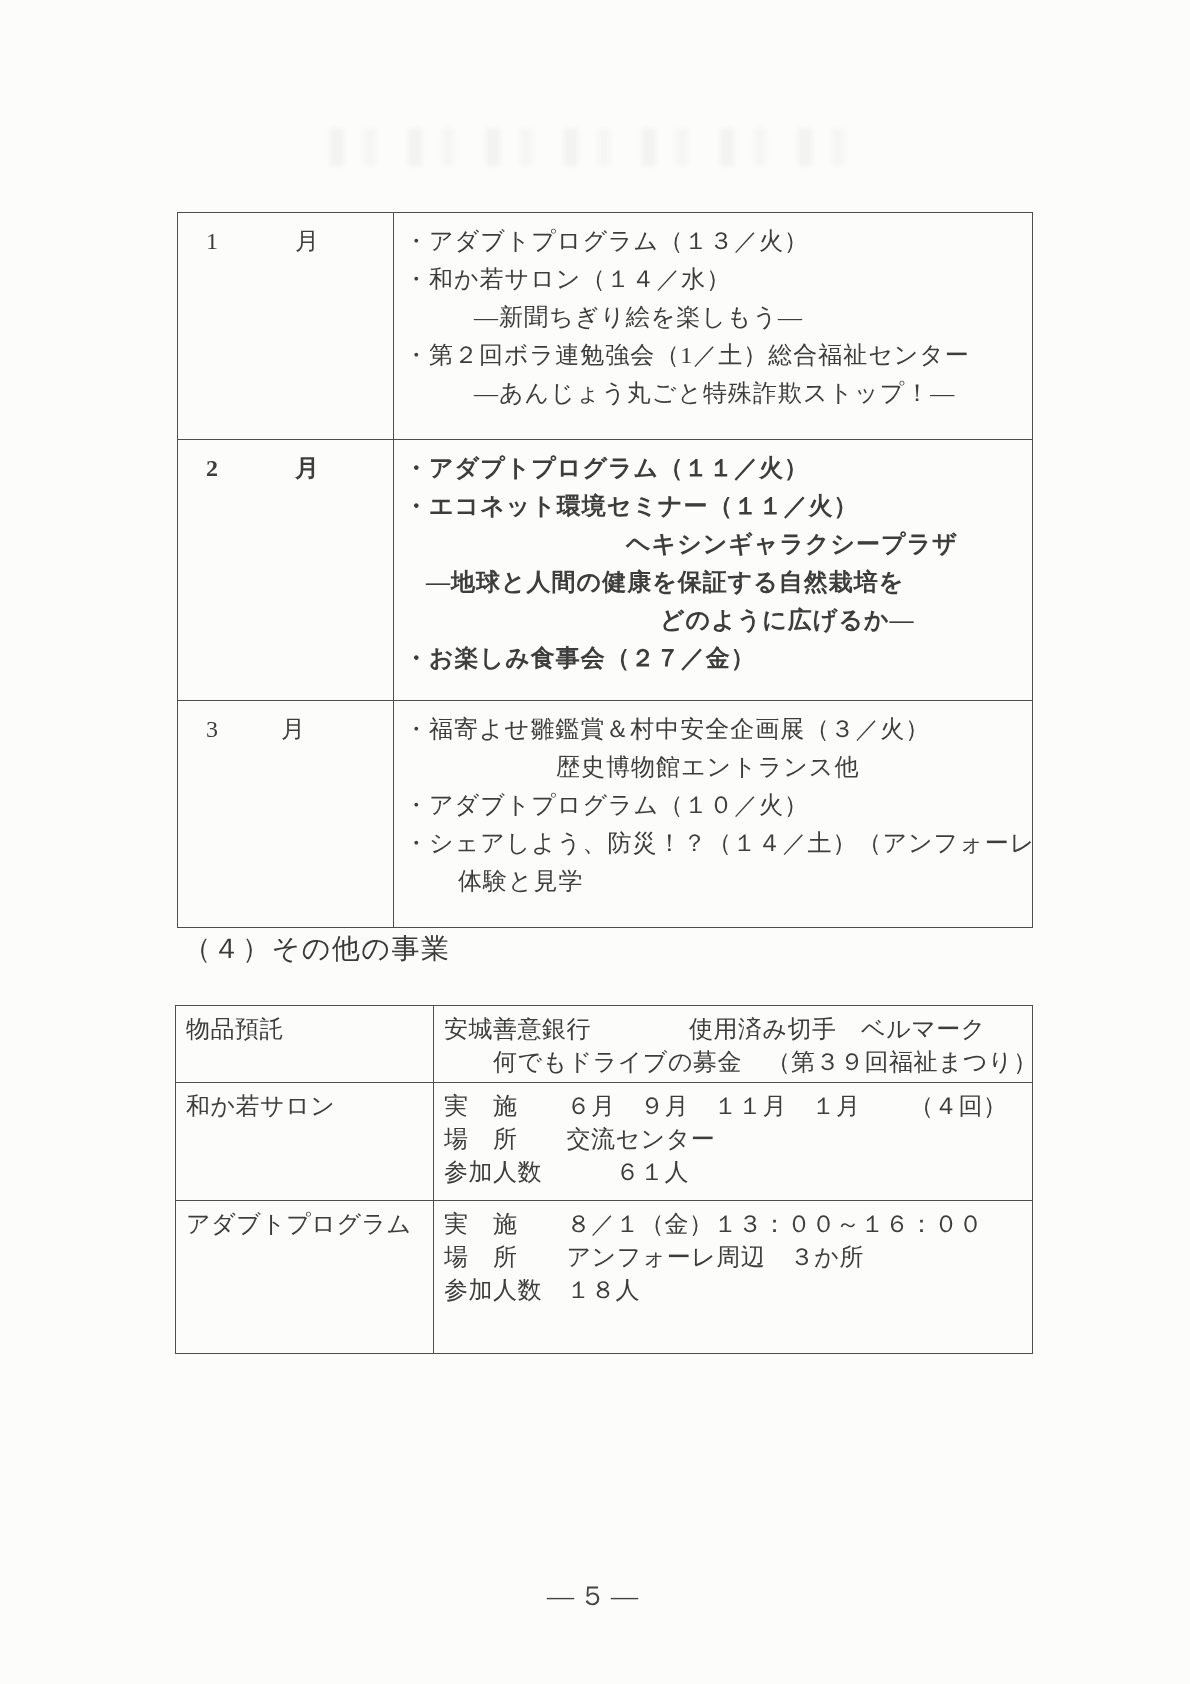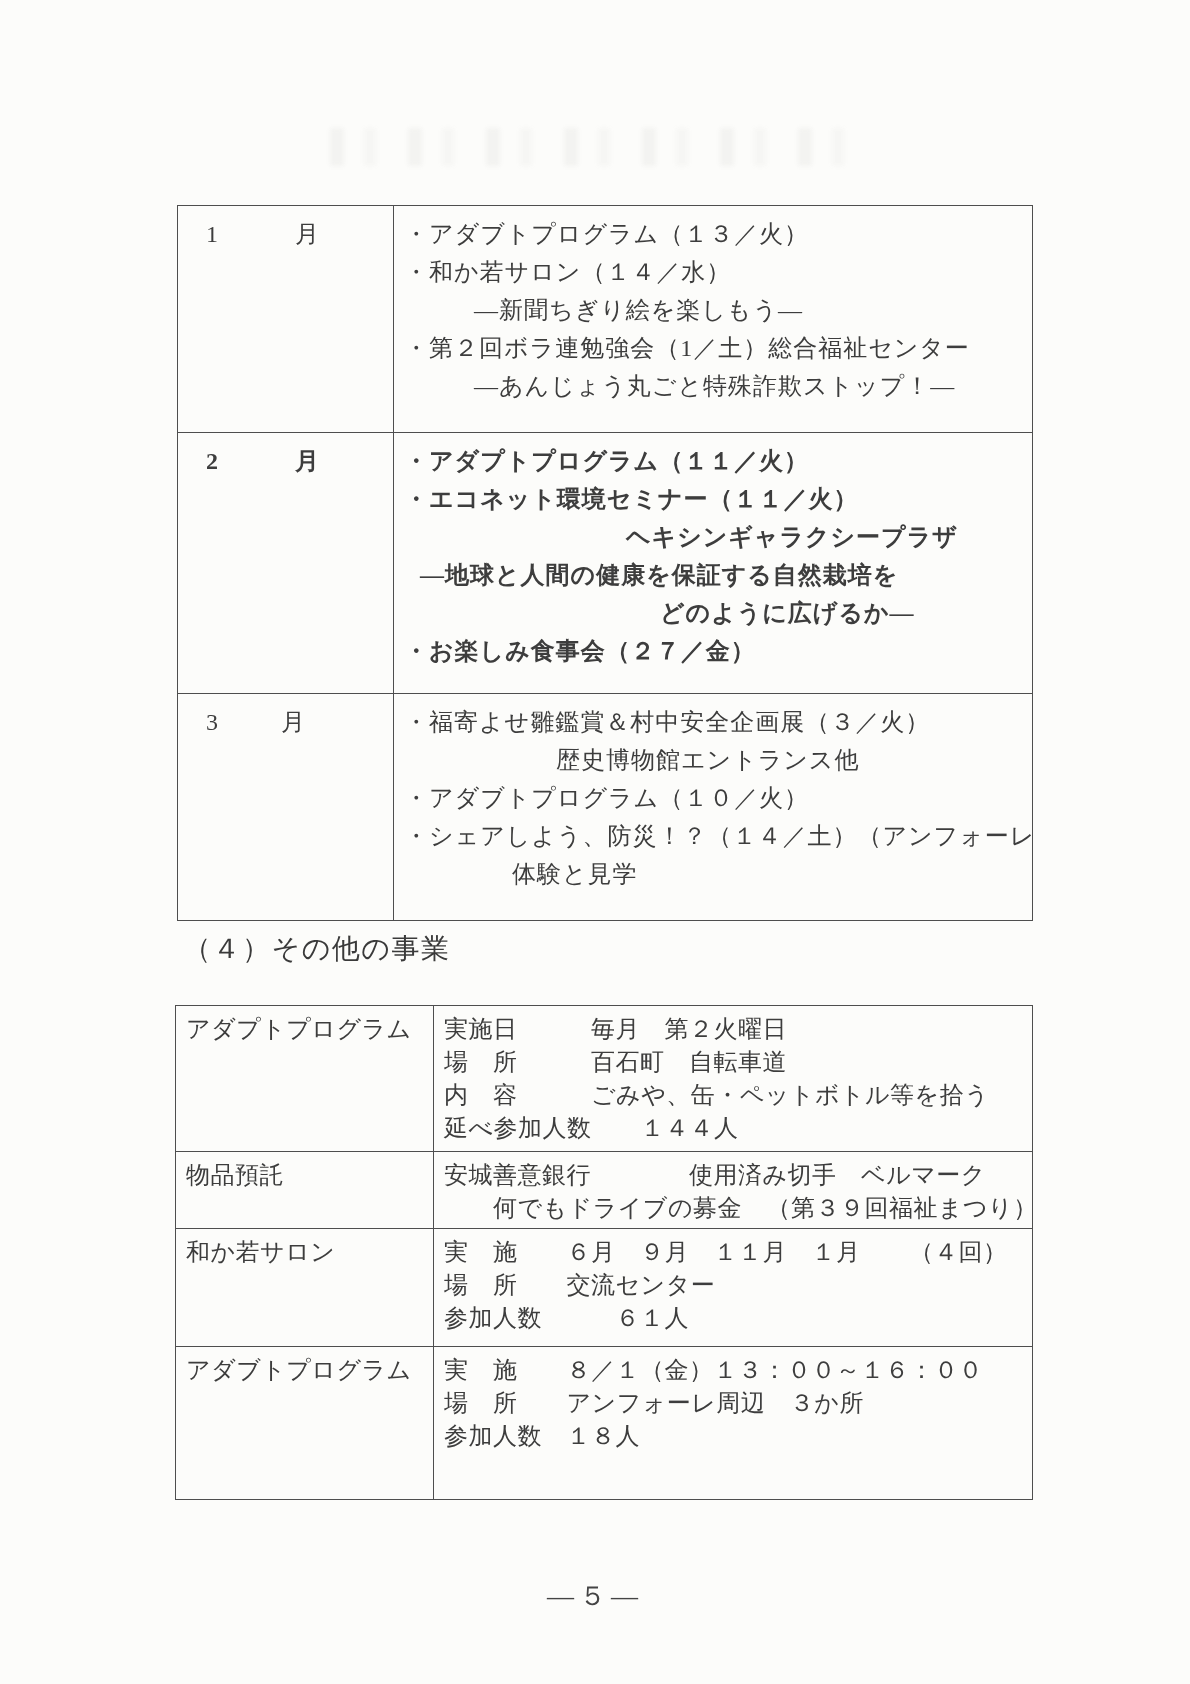--- a/index.html
+++ b/index.html
@@ -21,21 +21,21 @@
     opacity:.55;
   }
   table{border-collapse:collapse;table-layout:fixed;position:absolute;}
   td{
     border:1.6px solid #4e4e4e;
     vertical-align:top;
     padding:9px 4px 0 10px;
     overflow:hidden;
   }
   
-  .t1{left:177px;top:205px;width:855px;}
+  .t1{left:177px;top:212px;width:855px;}
   .t1 .c1{width:216px;}
   .t1 .c2{width:639px;}
   .t1 td{font-size:24px;letter-spacing:1px;line-height:38px;}
   .t1 tr.r1 td{height:217px;}
   .t1 tr.r2 td{height:251px;font-weight:bold;}
   .t1 tr.r3 td{height:217px;}
   .mdigit{display:inline-block;margin-left:18px;}
   .mname{display:inline-block;margin-left:76px;}
   .ln{white-space:nowrap;}
   
@@ -85,57 +85,48 @@
         </td>
       </tr>
       <tr class="r2">
         <td>
           <span class="mdigit">2</span><span class="mname">月</span>
         </td>
         <td>
           <div class="ln">・アダプトプログラム（１１／火）</div>
           <div class="ln">・エコネット環境セミナー（１１／火）</div>
           <div class="ln" style="margin-left:222px">ヘキシンギャラクシープラザ</div>
-          <div class="ln" style="margin-left:16px">―地球と人間の健康を保証する自然栽培を</div>
+          <div class="ln" style="margin-left:22px">―地球と人間の健康を保証する自然栽培を</div>
           <div class="ln" style="margin-left:256px">どのように広げるか―</div>
           <div class="ln">・お楽しみ食事会（２７／金）</div>
         </td>
       </tr>
       <tr class="r3">
         <td>
           <span class="mdigit">3</span><span class="mname" style="margin-left:62px">月</span>
         </td>
         <td>
           <div class="ln">・福寄よせ雛鑑賞＆村中安全企画展（３／火）</div>
           <div class="ln" style="margin-left:152px">歴史博物館エントランス他</div>
           <div class="ln">・アダブトプログラム（１０／火）</div>
           <div class="ln">・シェアしよう、防災！？（１４／土）（アンフォーレ）</div>
-          <div class="ln" style="margin-left:108px">体験と見学</div>
+          <div class="ln" style="margin-left:54px">体験と見学</div>
         </td>
       </tr>
     </tbody>
   </table>
 
   <div class="h4">（４）その他の事業</div>
 
   <table class="t2">
     <colgroup>
         <col class="c1">
         <col class="c2">
       </colgroup>
     <tbody>
-      <tr class="r1">
-        <td class="title">アダプトプログラム</td>
-        <td>
-          <div class="ln">実施日　　　毎月　第２火曜日</div>
-          <div class="ln">場　所　　　百石町　自転車道</div>
-          <div class="ln">内　容　　　ごみや、缶・ペットボトル等を拾う</div>
-          <div class="ln">延べ参加人数　　１４４人</div>
-        </td>
-      </tr>
       <tr class="r2">
         <td class="title">物品預託</td>
         <td>
           <div class="ln">安城善意銀行　　　　使用済み切手　ベルマーク</div>
           <div class="ln">　　何でもドライブの募金　（第３９回福祉まつり）</div>
         </td>
       </tr>
       <tr class="r3">
         <td class="title">和か若サロン</td>
         <td>

